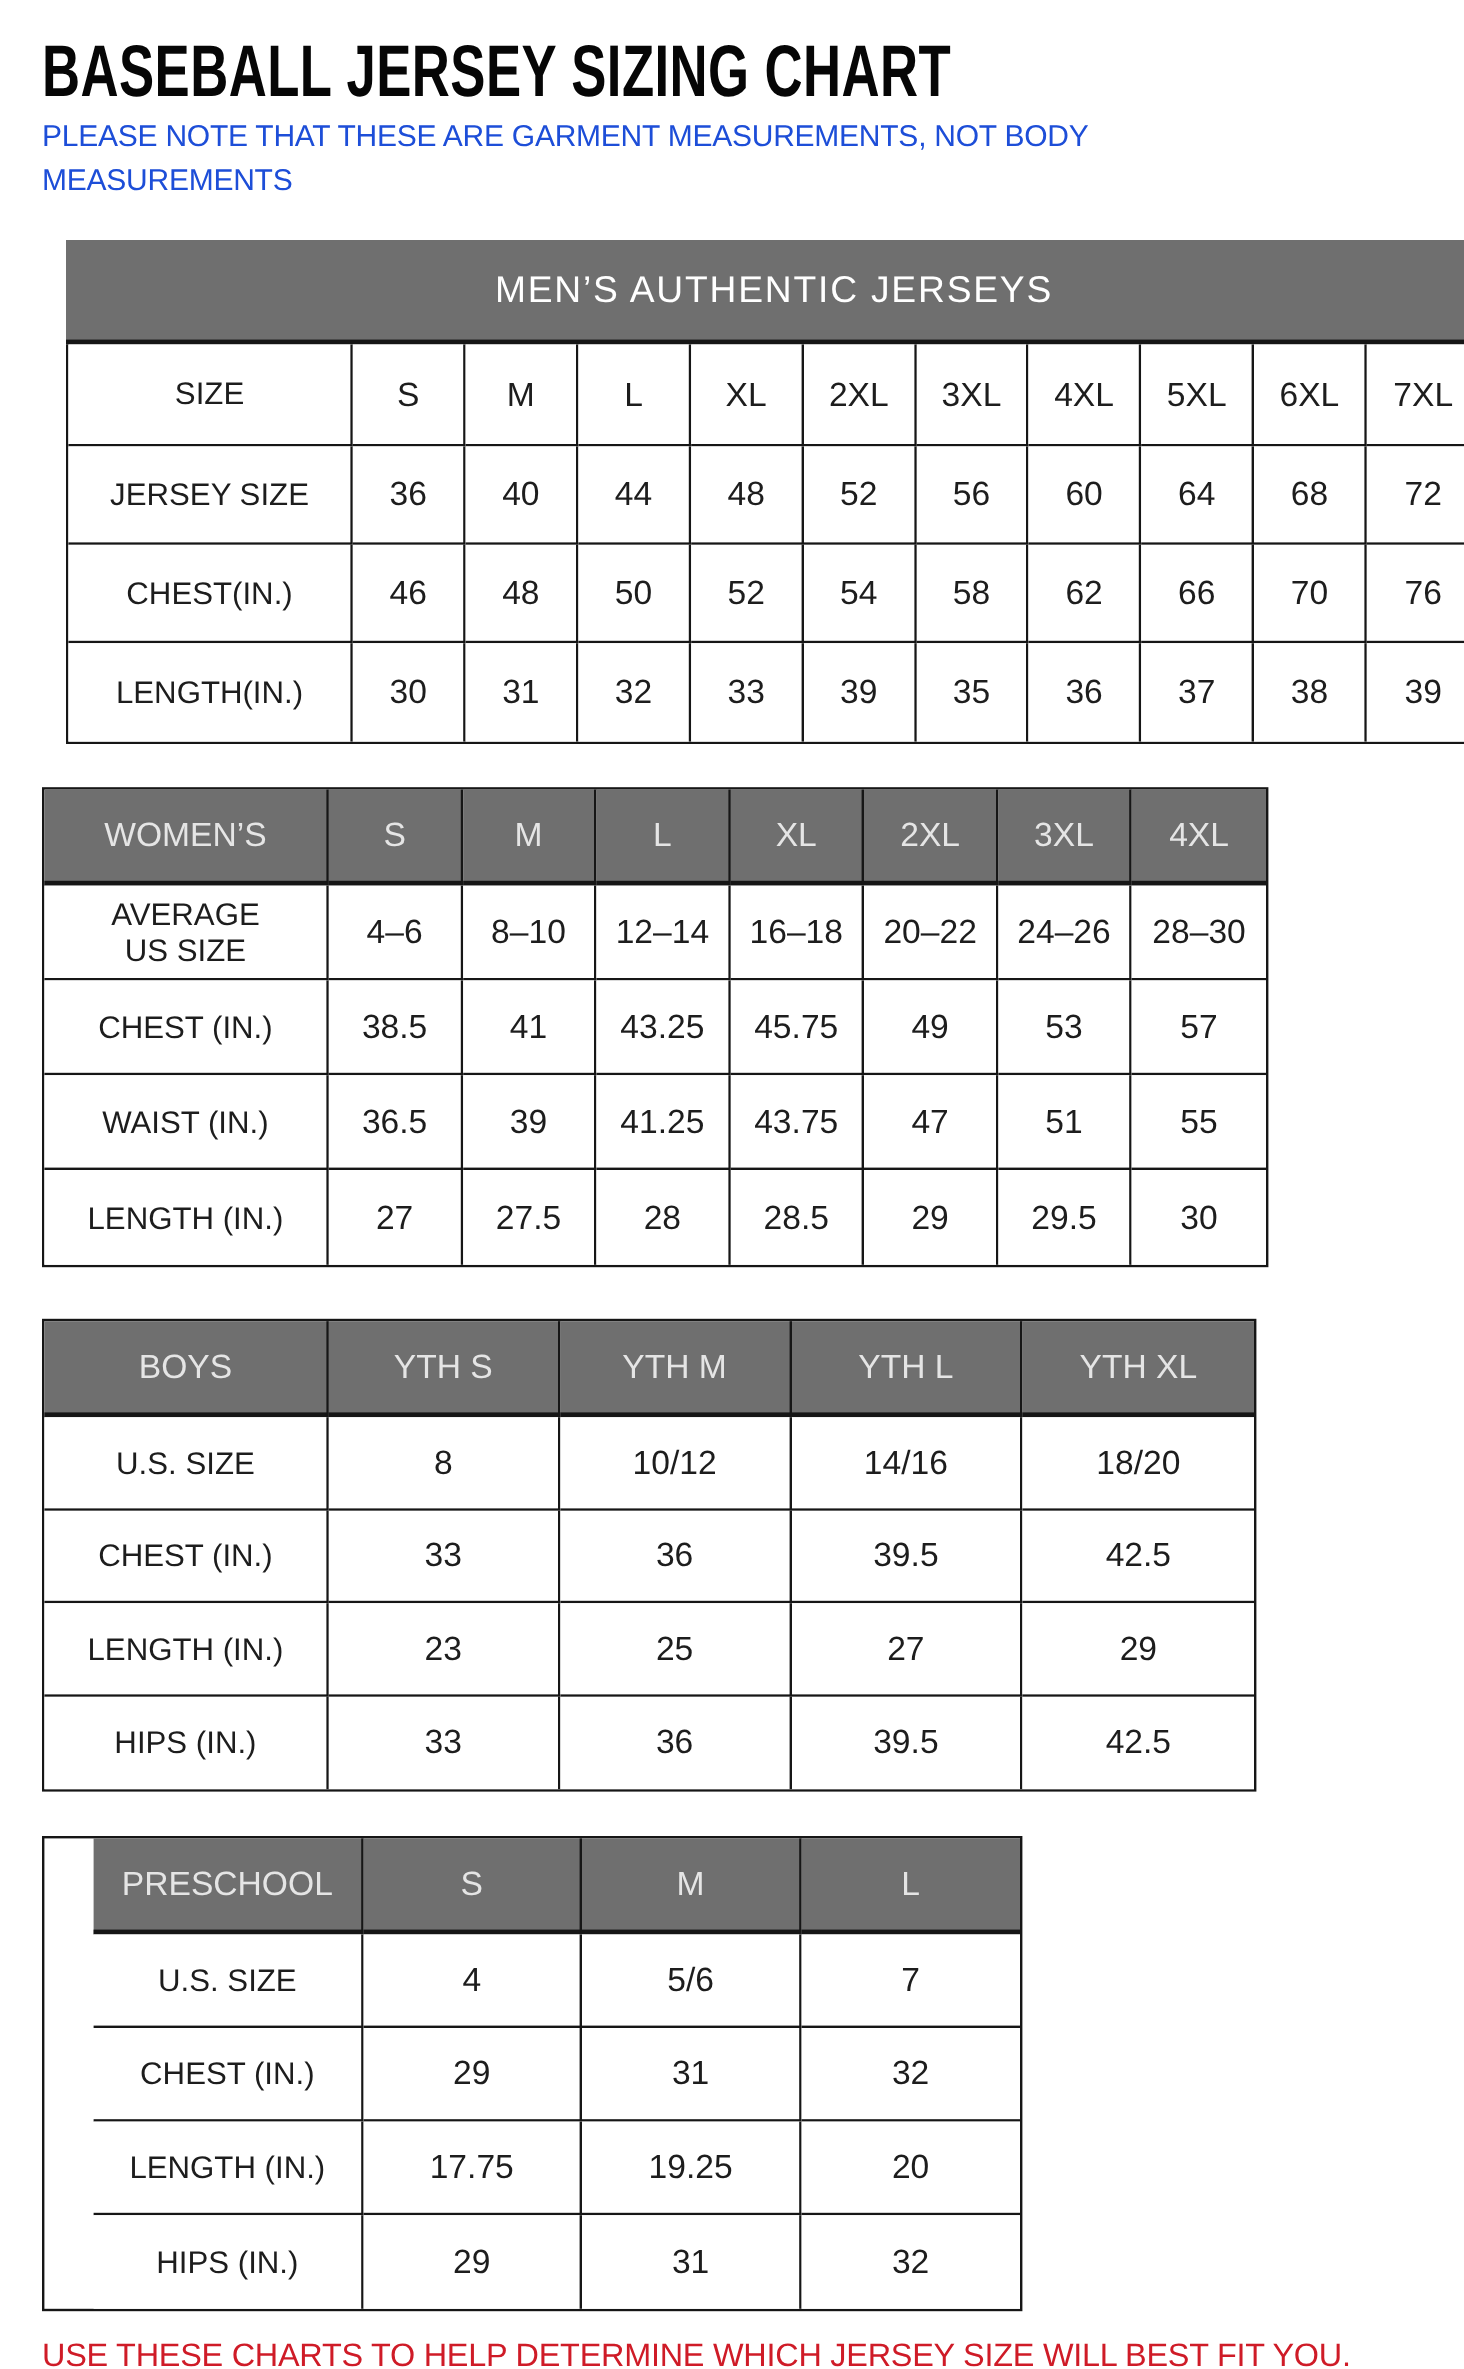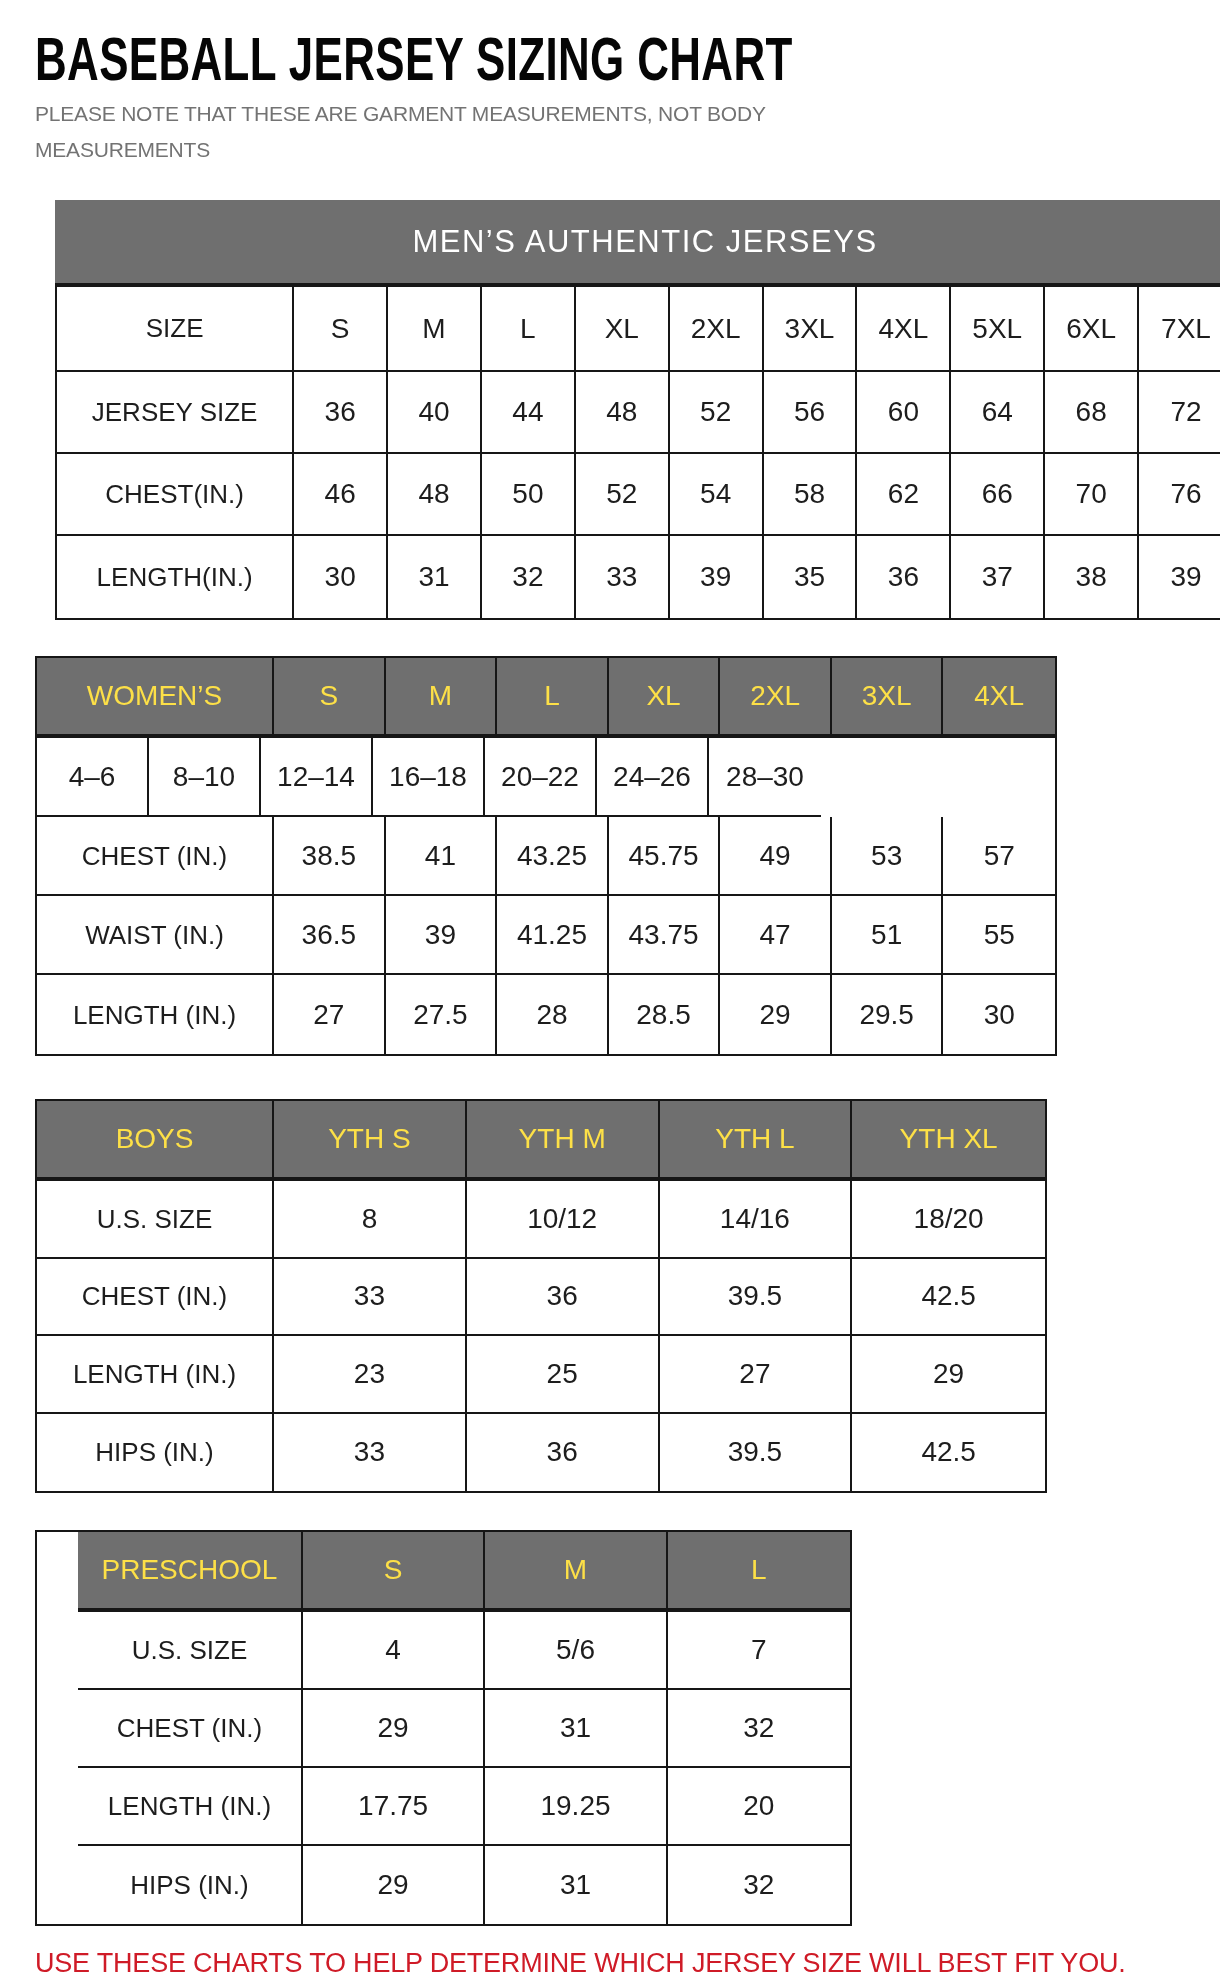--- a/index.html
+++ b/index.html
@@ -21,22 +21,22 @@
     letter-spacing: 0.5px;
     transform: scaleX(0.72);
     transform-origin: left center;
     color: #060606;
   }
 
   
   .note {
     margin-top: 2px;
     max-width: 880px;
-    color: #737373;
-    font-size: 21px;
+    color: #1d4ed8;
+    font-size: 25px;
     line-height: 36px;
     letter-spacing: -0.2px;
   }
 
   
   .table-block { }
   .banner {
     height: 87px;
     background: #6f6f6f;
     color: #ffffff;
@@ -62,21 +62,21 @@
     overflow: hidden;
   }
   .cell:last-child { border-right: none; }
   .row:last-child .cell { border-bottom: none; }
   .c-label { font-size: 26px; }
   .lbl { display: inline-block; line-height: 30px; }
   .lbl.narrow { max-width: 150px; }
 
   .gray-header .cell {
     background: #6f6f6f;
-    color: #fde047;
+    color: #e5e5e5;
     border-right: 2px solid #161616;
     border-bottom: 4px solid #161616;
     font-size: 28px;
   }
   .gray-header .cell:last-child { border-right: none; }
 
   
   .t-mens { width: 1180px; margin-top: 32px; margin-left: 20px; }
   .t-mens .row { height: 82px; }
   .t-mens .row:first-of-type { height: 85px; }
@@ -187,20 +187,23 @@
             <div class="cell c-label">WOMEN’S</div>
             <div class="cell c-data">S</div>
             <div class="cell c-data">M</div>
             <div class="cell c-data">L</div>
             <div class="cell c-data">XL</div>
             <div class="cell c-data">2XL</div>
             <div class="cell c-data">3XL</div>
             <div class="cell c-data">4XL</div>
           </div>
           <div class="row">
+            <div class="cell c-label">
+              <span class="lbl narrow">AVERAGE US SIZE</span>
+            </div>
             <div class="cell c-data">4–6</div>
             <div class="cell c-data">8–10</div>
             <div class="cell c-data">12–14</div>
             <div class="cell c-data">16–18</div>
             <div class="cell c-data">20–22</div>
             <div class="cell c-data">24–26</div>
             <div class="cell c-data">28–30</div>
           </div>
           <div class="row">
             <div class="cell c-label">

